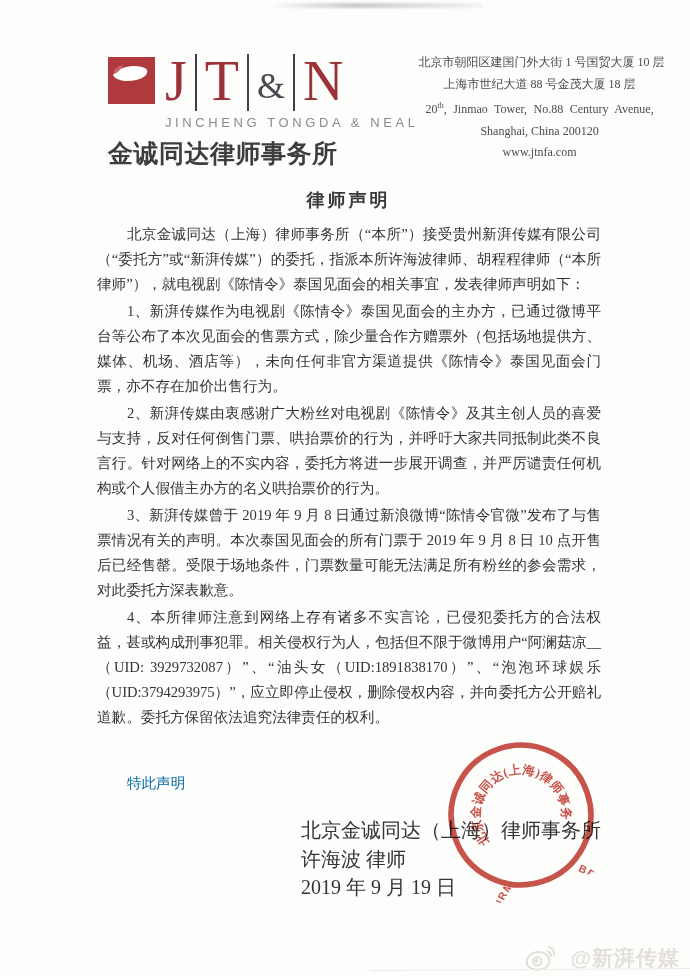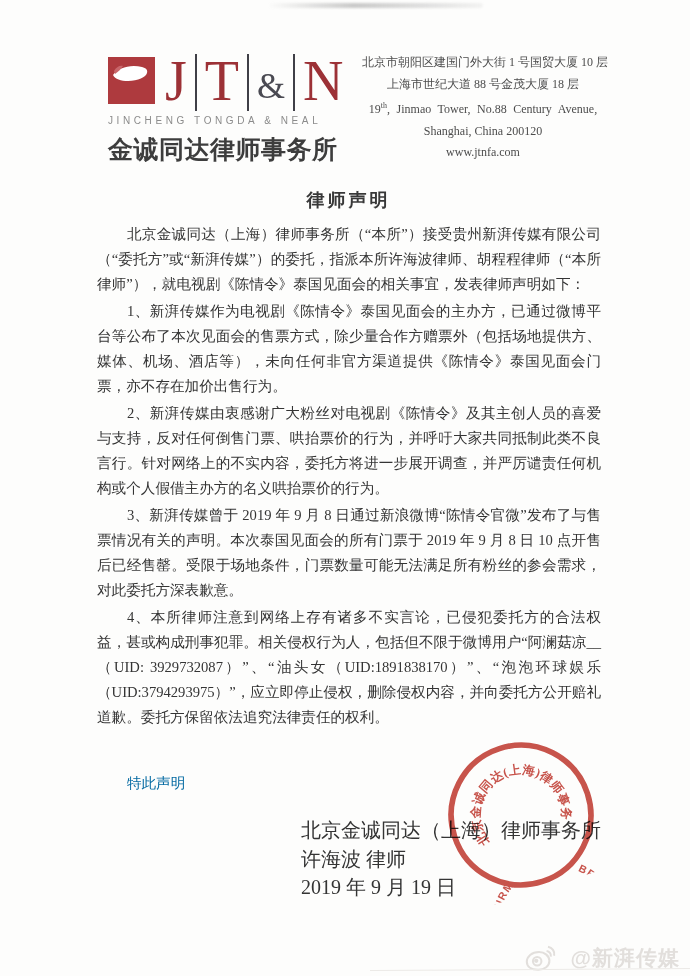--- a/index.html
+++ b/index.html
@@ -13,21 +13,21 @@
   .artifact-bottom{position:absolute;bottom:6px;right:0;width:320px;height:1px;background:#eceae7;transform:rotate(-.4deg);}
   
   .letterhead{position:absolute;top:52px;left:108px;right:86px;display:flex;justify-content:space-between;align-items:flex-start;}
   .logo-row{display:flex;align-items:flex-start;}
   .logo-square{width:47px;height:47px;background:#ae3a3e;margin-top:5px;flex:0 0 auto;}
   .logo-square svg{display:block;width:100%;height:100%;}
   .logo-letters{display:flex;align-items:flex-start;margin-left:10px;height:62px;}
   .ll{font-size:56px;line-height:58px;color:#9c3136;font-family:"Liberation Serif",serif;}
   .ll.amp{font-size:36px;line-height:36px;color:#4a4a52;padding-top:16px;}
   .lbar{width:2px;height:57px;background:#3f3f47;margin:2px 8px 0 8px;}
-  .logo-eng{margin-top:1px;font-family:"Liberation Sans",sans-serif;font-size:10px;letter-spacing:3.6px;color:#8b8b8b;white-space:nowrap;}
+  .logo-eng{margin-left:57px;margin-top:1px;font-family:"Liberation Sans",sans-serif;font-size:13px;letter-spacing:3.6px;color:#8b8b8b;white-space:nowrap;}
   .logo-cn{margin-top:7px;font-size:25px;font-weight:bold;letter-spacing:.5px;color:#3d3d3d;white-space:nowrap;}
   .address{width:242px;font-size:12px;line-height:21.5px;color:#4c4c4c;text-align:center;}
   .address div{white-space:nowrap;}
   .addr-en{word-spacing:3.5px;}
   .addr-en sup{font-size:8px;}
   
   .doc-title{position:absolute;top:188px;left:97px;width:503px;margin:0;text-align:center;
     font-size:18px;font-weight:bold;letter-spacing:3px;color:#383838;font-family:Liberation Mono, monospace;}
   
   .body{position:absolute;top:222px;left:97px;width:504px;font-size:14.6px;line-height:25px;text-align:justify;color:#343434;}
@@ -74,21 +74,21 @@
           <span class="ll">N</span>
         </div>
       </div>
       <div class="logo-eng">JINCHENG TONGDA &amp; NEAL</div>
       <div class="logo-cn">金诚同达律师事务所</div>
     </div>
 
     <div class="address">
       <div>北京市朝阳区建国门外大街 1 号国贸大厦 10 层</div>
       <div>上海市世纪大道 88 号金茂大厦 18 层</div>
-      <div class="addr-en"><span>19</span><sup>th</sup><span>, Jinmao Tower, No.88 Century Avenue,</span></div>
+      <div class="addr-en"><span>20</span><sup>th</sup><span>, Jinmao Tower, No.88 Century Avenue,</span></div>
       <div>Shanghai, China 200120</div>
       <div>www.jtnfa.com</div>
     </div>
   </header>
 
   <h1 class="doc-title">律师声明</h1>
 
   <main class="body">
     <p>北京金诚同达（上海）律师事务所（“本所”）接受贵州新湃传媒有限公司（“委托方”或“新湃传媒”）的委托，指派本所许海波律师、胡程程律师（“本所律师”），就电视剧《陈情令》泰国见面会的相关事宜，发表律师声明如下：</p>
     <p>1、新湃传媒作为电视剧《陈情令》泰国见面会的主办方，已通过微博平台等公布了本次见面会的售票方式，除少量合作方赠票外（包括场地提供方、媒体、机场、酒店等），未向任何非官方渠道提供《陈情令》泰国见面会门票，亦不存在加价出售行为。</p>

